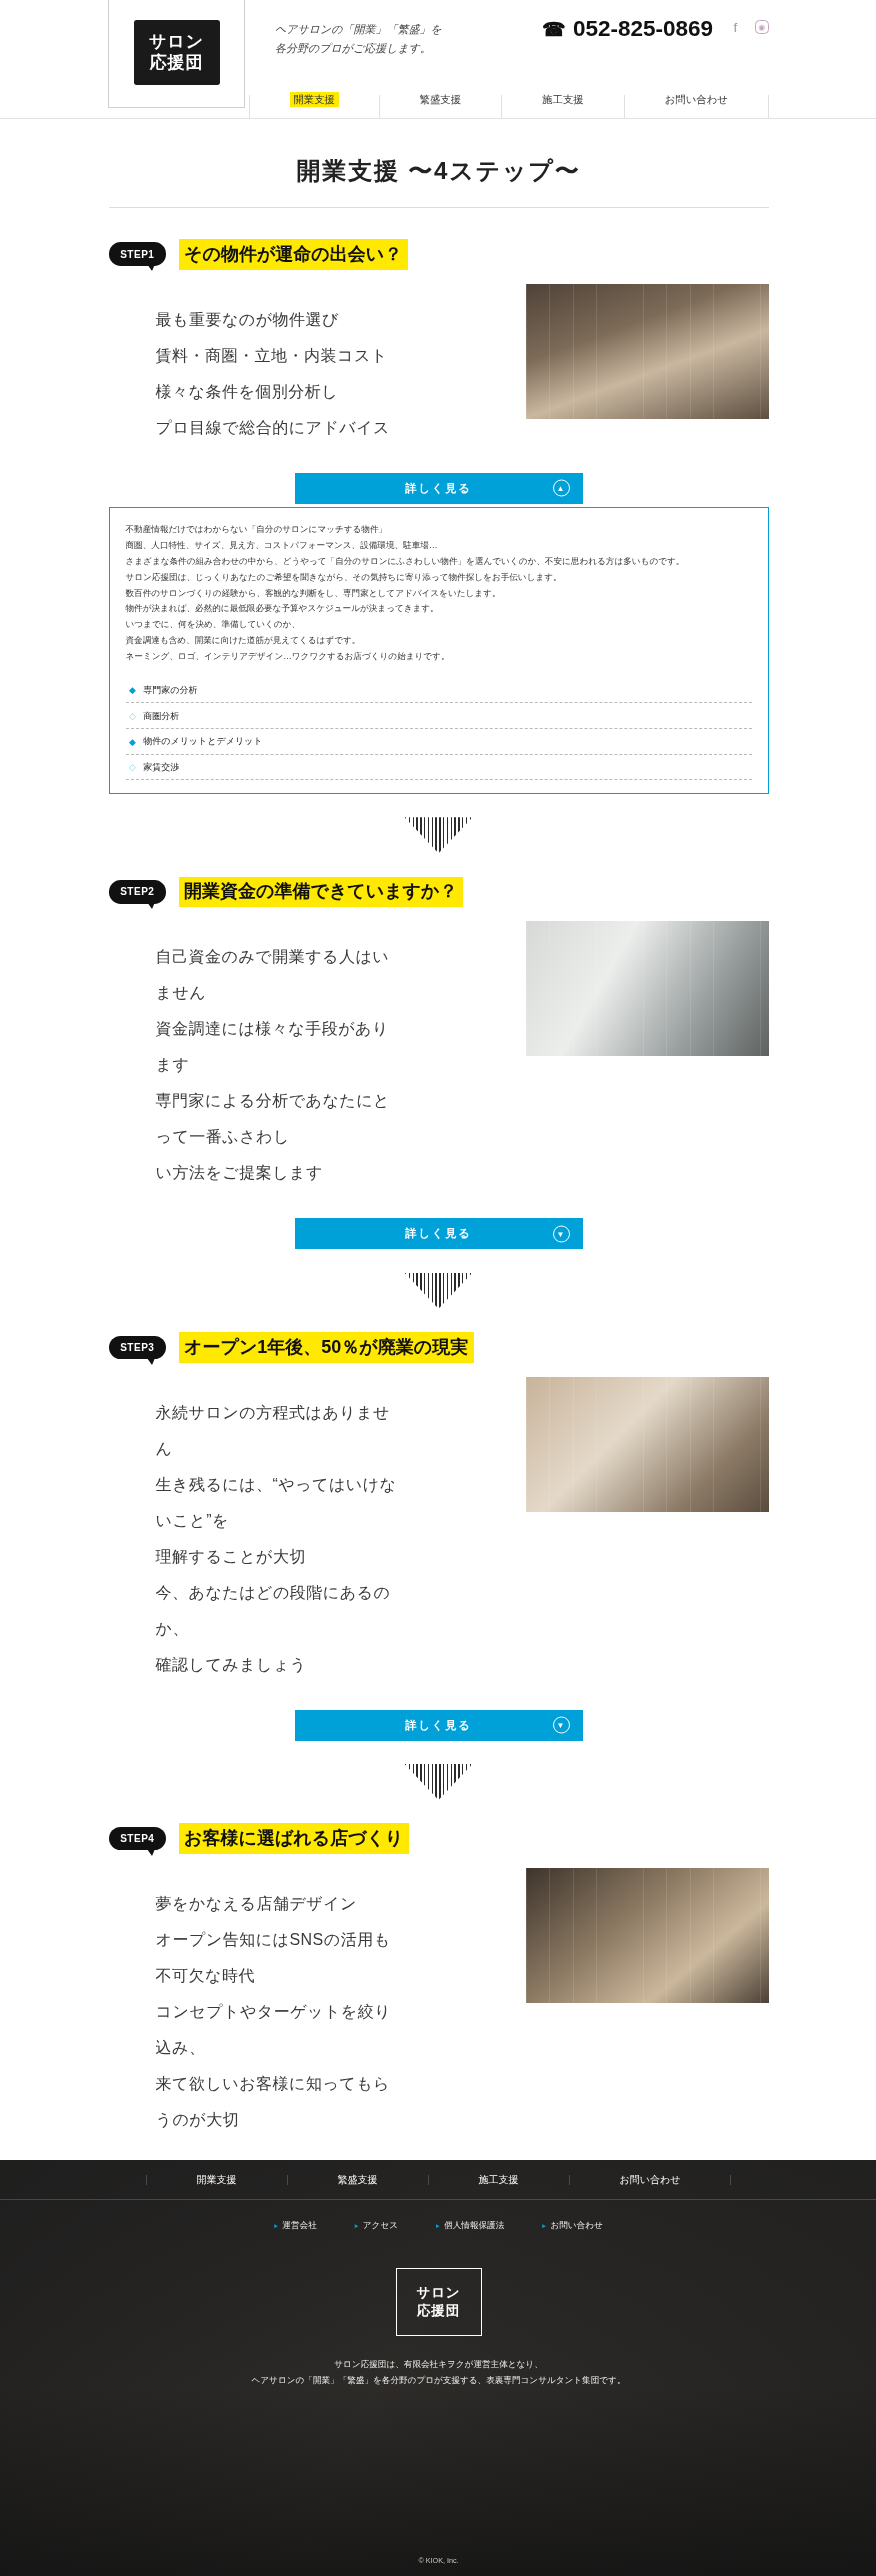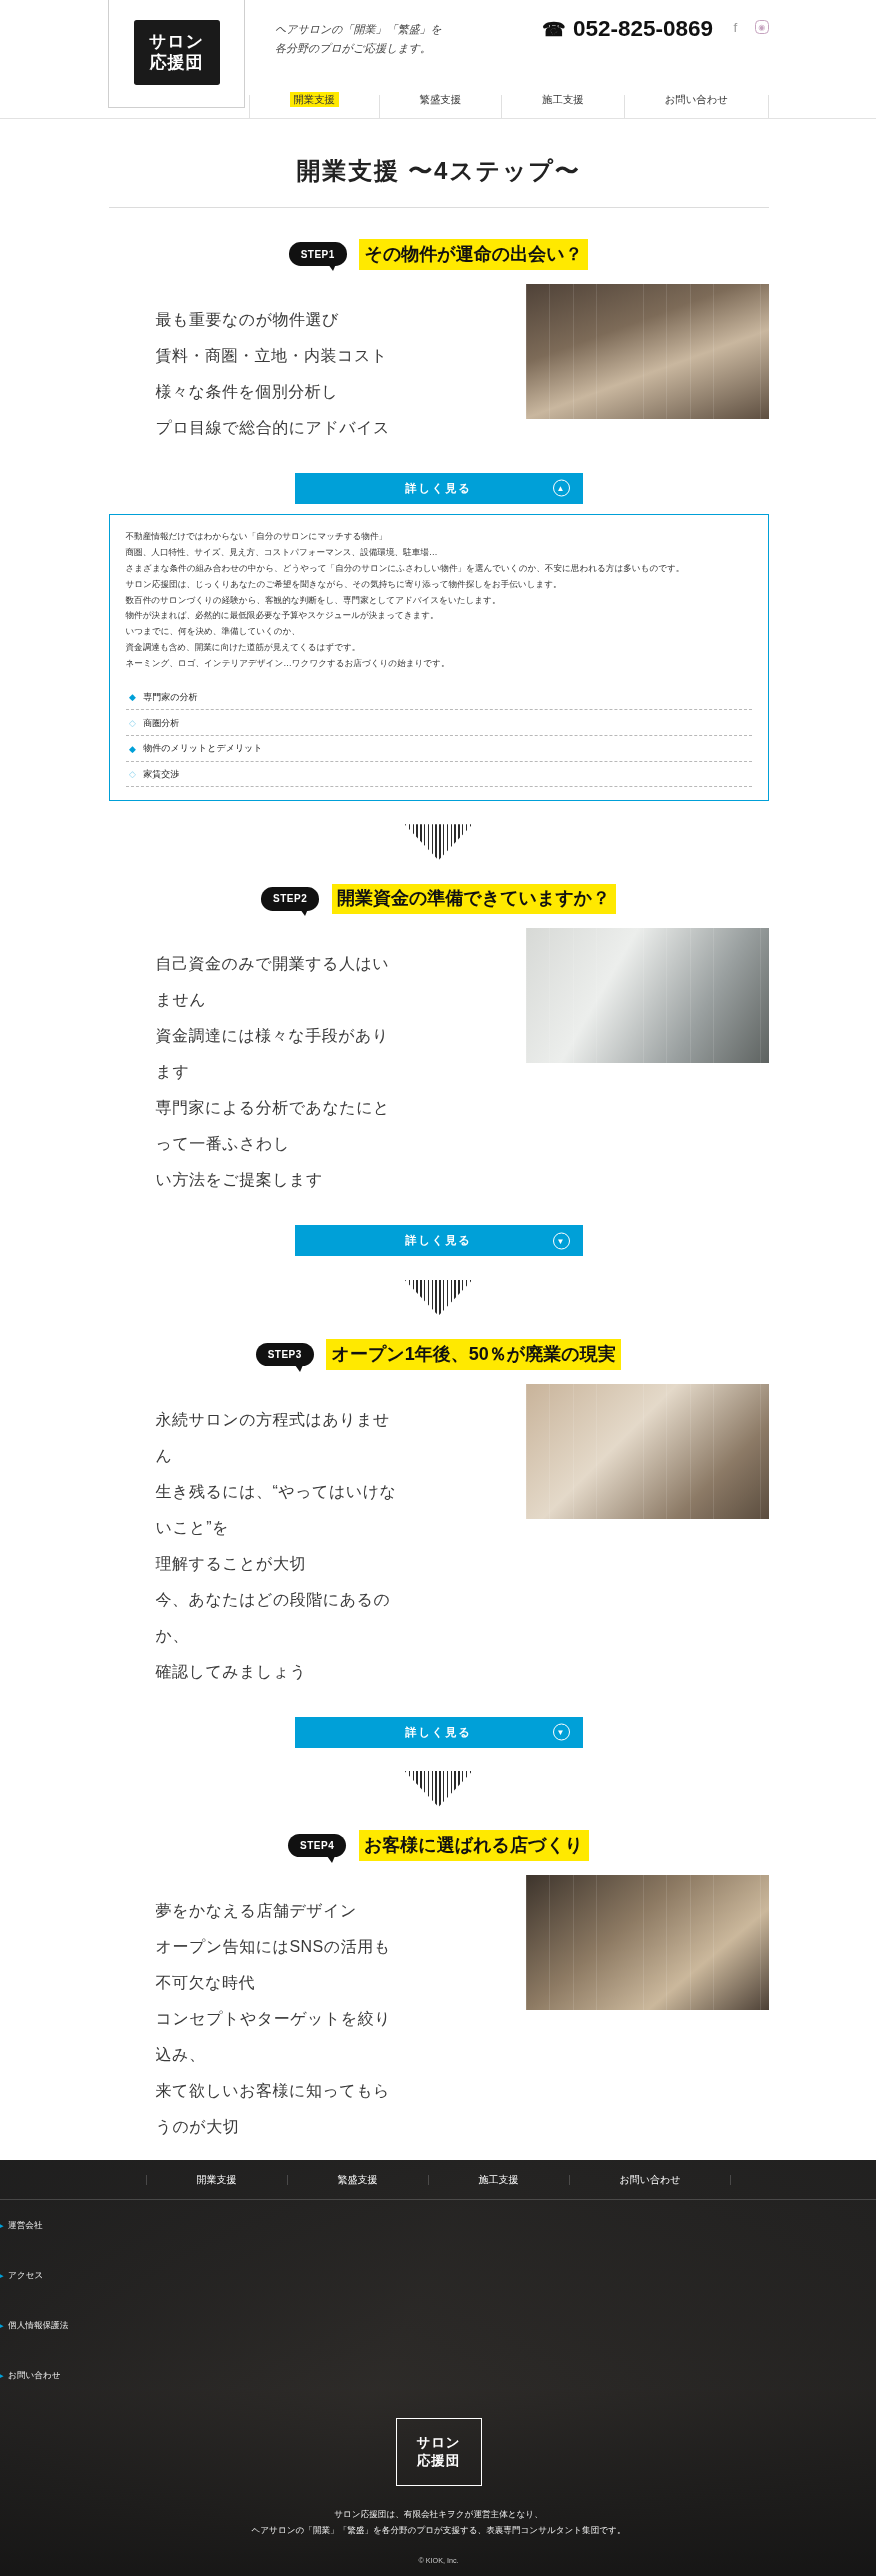--- a/index.html
+++ b/index.html
@@ -58,21 +58,21 @@
 
   
   .page-title-wrap {
     margin:36px auto 0; width:660px; text-align:center;
     padding-bottom:20px; border-bottom:0.9px solid #dcdcdc;
   }
   .page-title { font-size:24px; font-weight:bold; letter-spacing:1.8px; color:#222; }
 
   
   .step-block { position:relative; width:660px; margin:0 auto; }
-  .step-head { display:flex; align-items:center; gap:12.6px;justify-content:center; }
+  .step-head { display:flex; align-items:center; gap:12.6px; }
   .step-badge {
     position:relative; background:#111; color:#fff; font-size:10px; font-weight:bold;
     border-radius:11.7px; padding:6.3px 11.7px 6.3px 11.7px; letter-spacing:0.5px;
   }
   .step-badge:after {
     content:""; position:absolute; right:10.8px; bottom:-5.4px;
     border-left:5.4px solid transparent; border-right:3.6px solid transparent;
     border-top:7.2px solid #111;
   }
   .step-title {
@@ -107,21 +107,21 @@
     cursor:pointer;
   }
   .more-btn .chev {
     position:absolute; right:12.6px; top:50%; transform:translateY(-50%);
     width:17px; height:17px; border:0.9px solid #fff; border-radius:50%;
     display:flex; align-items:center; justify-content:center; font-size:8px;
   }
 
   
   .panel {
-    width:660px; margin:10px auto 0; border:1.8px solid #00a0d8; background:#fff;
+    width:660px; margin:3px auto 0; border:1.8px solid #00a0d8; background:#fff;
     padding:14.4px 16px 12.6px;
   }
   .panel p { font-size:8.6px; line-height:1.85; color:#333; }
   .panel-list { margin-top:12.6px; }
   .panel-list li {
     list-style:none; font-size:9px; color:#222; padding:6.3px 1.8px 5.4px 3.6px;
     border-bottom:0.9px dashed #b9b9b9; display:flex; align-items:center; gap:7.2px;
   }
   .dia { color:#00a0d8; font-size:9px; }
   .dia.hollow { color:#8fd4ee; }
@@ -157,21 +157,21 @@
     position:relative; display:flex; justify-content:center; align-items:center;
     height:40px; border-bottom:0.9px solid rgba(255,255,255,.18);
   }
   .fnav a {
     color:#fff; text-decoration:none; font-size:10px; padding:0 50px;
     border-left:0.9px solid rgba(255,255,255,.18); line-height:1;
   }
   .fnav a:last-child { border-right:0.9px solid rgba(255,255,255,.18); }
   .fsub {
     position:relative; display:flex; justify-content:center; gap:38px;
-    padding:20px 0 0; font-size:8.6px;flex-direction:column;
+    padding:20px 0 0; font-size:8.6px;
   }
   .fsub a { color:#f0f0f0; text-decoration:none; }
   .fsub .ar { color:#00a0d8; margin-right:4.5px; font-size:7.2px; }
   .flogo {
     position:relative; margin:36px auto 0; width:86px; height:68px;
     border:1.8px solid #fff; display:flex; flex-direction:column;
     align-items:center; justify-content:center; font-size:13.5px; font-weight:bold;
     letter-spacing:0.9px; line-height:1.3;
   }
   .fdesc {

